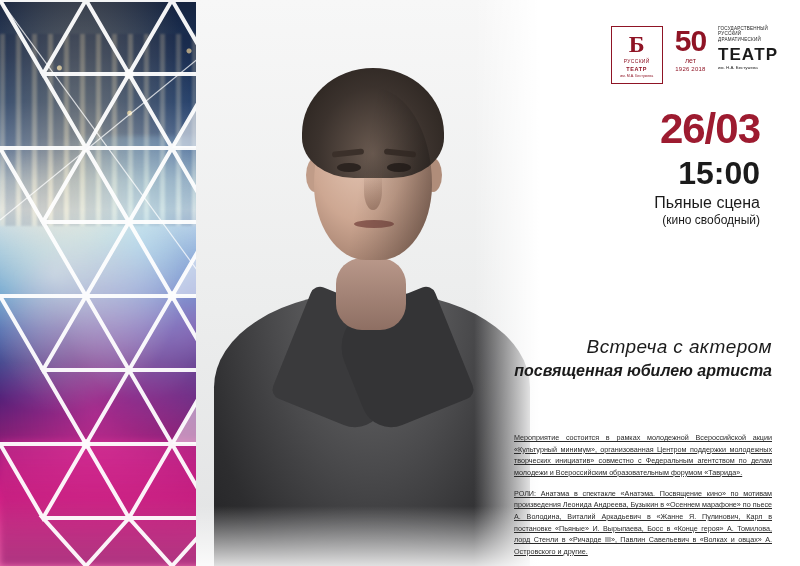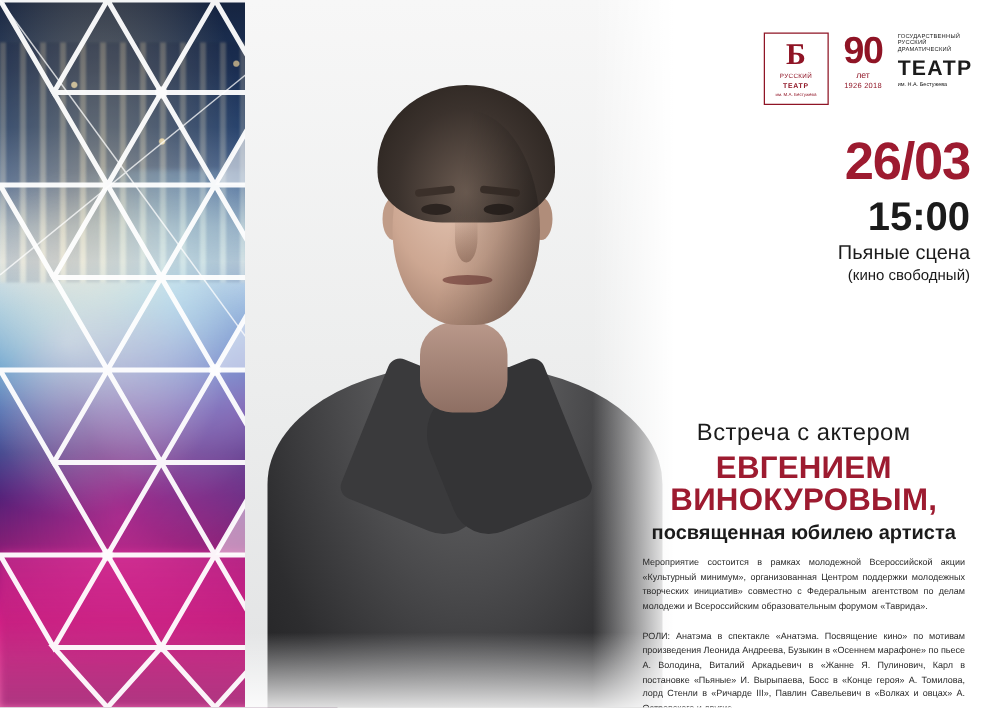--- a/index.html
+++ b/index.html
@@ -256,21 +256,21 @@
     font-size: 17px;
     font-weight: 700;
     letter-spacing: 1px;
     margin-top: 3px;
   }
   .theatre-word .tiny { font-size: 4.4px; margin-top: 1px; }
 
   
   .dateblock {
     position: absolute;
-    right: 24px;
+    right: 40px;
     top: 108px;
     text-align: right;
     color: #1b1b1b;
   }
   .dateblock .date {
     font-size: 42px;
     font-weight: 700;
     color: #9d1b30;
     line-height: 1;
     letter-spacing: -1px;
@@ -289,22 +289,23 @@
     font-size: 12px;
     margin-top: 1px;
   }
 
   
   .titleblock {
     position: absolute;
     right: 28px;
     top: 336px;
     width: 258px;
-    text-align: center;
+    text-align: right;
     color: #1b1b1b;
+    font-style: italic;
   }
   .titleblock .l1 {
     font-size: 19px;
     letter-spacing: .4px;
   }
   .titleblock .l2 {
     font-size: 25px;
     font-weight: 700;
     color: #9d1b30;
     letter-spacing: .2px;
@@ -321,21 +322,21 @@
   .bodytext {
     position: absolute;
     right: 28px;
     top: 432px;
     width: 258px;
     color: #2a2a2a;
     font-size: 7.2px;
     line-height: 1.62;
     text-align: justify;
   }
-  .bodytext p { margin: 12px 0 9px 0; }
+  .bodytext p { margin: 0 0 9px 0; text-decoration: underline; }
   .bodytext p:last-child { margin-bottom: 0; }
 </style>
 </head>
 <body>
 
 <div class="poster">
 
   <div class="mosaic">
     <div class="img-base"></div>
     <div class="building"></div>
@@ -412,21 +413,21 @@
     <div class="logos">
 
       <div class="logo-box">
         <span class="glyph">Б</span>
         <span class="l1">РУССКИЙ</span>
         <span class="l2">ТЕАТР</span>
         <span class="l3">им. М.А. Бестужева</span>
       </div>
 
       <div class="anniv">
-        <span class="num">90</span>
+        <span class="num">50</span>
         <span class="years">лет</span>
         <span class="dates">1926 2018</span>
       </div>
 
       <div class="theatre-word">
         <span class="sm" style="white-space:pre-line">ГОСУДАРСТВЕННЫЙ
 РУССКИЙ
 ДРАМАТИЧЕСКИЙ</span>
         <span class="big">ТЕАТР</span>
         <span class="tiny">им. Н.А. Бестужева</span>
@@ -435,21 +436,20 @@
 
     <div class="dateblock">
       <div class="date">26/03</div>
       <div class="time">15:00</div>
       <div class="stage">Пьяные сцена</div>
       <div class="free">(кино свободный)</div>
     </div>
 
     <div class="titleblock">
       <div class="l1">Встреча  с актером</div>
-      <div class="l2">ЕВГЕНИЕМ ВИНОКУРОВЫМ,</div>
       <div class="l3">посвященная юбилею артиста</div>
     </div>
 
     <div class="bodytext">
       <p>Мероприятие состоится в рамках молодежной Всероссийской акции «Культурный минимум», организованная Центром поддержки молодежных творческих инициатив» совместно с Федеральным агентством по делам молодежи и Всероссийским образова­тельным форумом «Таврида».</p>
       <p>РОЛИ: Анатэма в спектакле «Анатэма. Посвящение кино» по мотивам произведения Леонида Андреева, Бузыкин в «Осеннем марафоне» по пьесе А. Володина, Виталий Аркадьевич в «Жанне Я. Пулинович, Карл в постановке «Пьяные» И. Вырыпаева, Босс в «Конце героя» А. Томилова, лорд Стенли в «Ричарде III», Павлин Савельевич в «Волках и овцах» А. Островского и другие.</p>
     </div>
 
   </div>
 </div>

